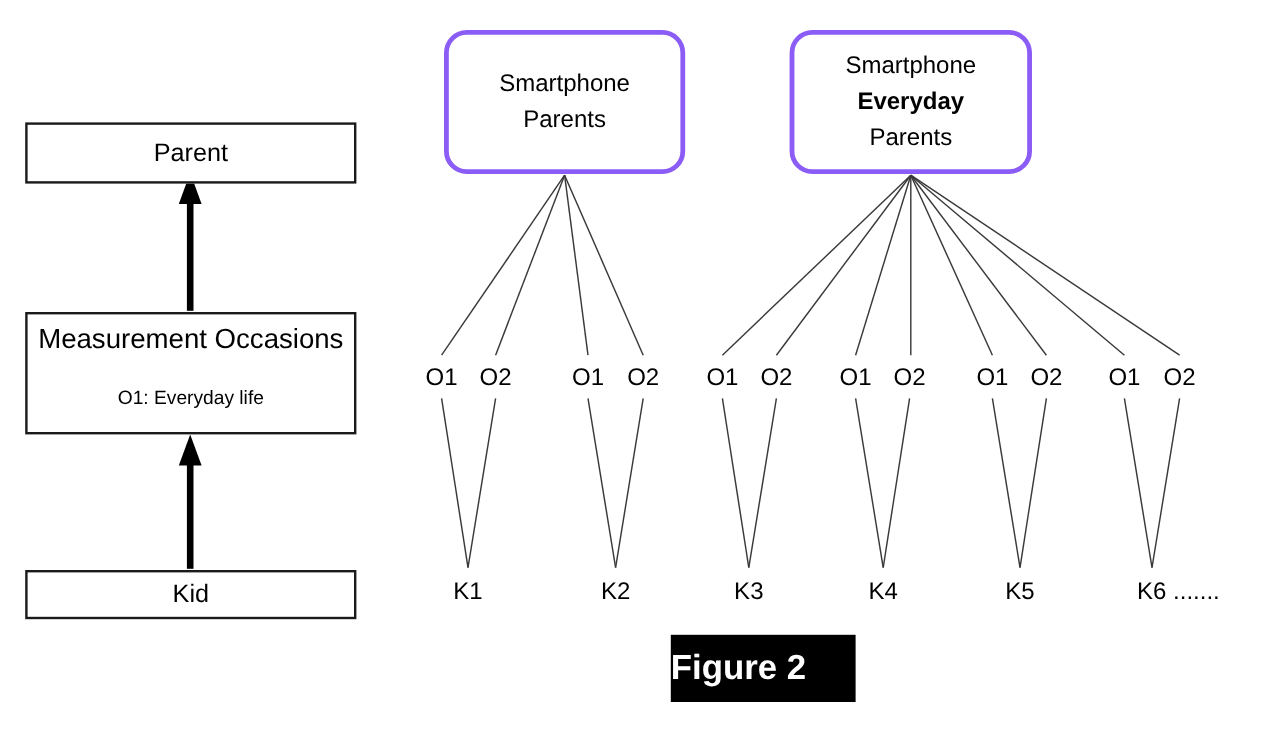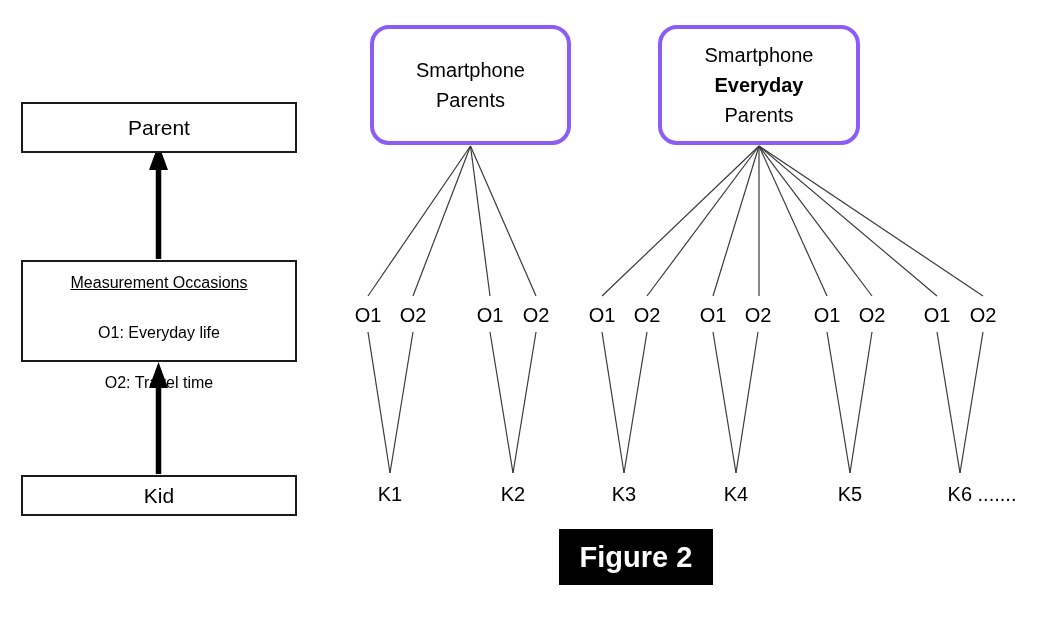--- a/index.html
+++ b/index.html
@@ -34,21 +34,21 @@
     text-align: center;
   }
   .parent-box   { top: 102px; height: 51px; font-size: 21px; }
   .kid-box      { top: 475px; height: 41px; font-size: 21px; }
   .measure-box  {
     top: 260px; height: 102px;
     flex-direction: column;
     justify-content: flex-start;
     padding-top: 7px;
   }
-  .measure-title { font-size: 16px; line-height: 27px; text-decoration: underline; }
+  .measure-title { font-size: 23px; line-height: 27px; }
   .measure-item  { font-size: 16px; line-height: 26px; margin-top: 24px; }
   
   .group-box {
     position: absolute;
     top: 25px;
     height: 120px;
     border: 4px solid #8b5cf6;
     border-radius: 19px;
     background: #ffffff;
     box-sizing: border-box;
@@ -76,21 +76,20 @@
   .fig-caption {
     position: absolute;
     left: 559px; top: 529px;
     width: 154px; height: 56px;
     background: #000000;
     color: #ffffff;
     font-size: 29px;
     font-weight: bold;
     display: flex;
     align-items: center;
-    justify-content: center;
   }
 </style>
 </head>
 <body>
 
 <div class="canvas">
 
   <svg class="lines-svg" viewBox="0 0 1054 620" xmlns="http://www.w3.org/2000/svg">
 
     <g stroke="#000000" fill="#000000">
@@ -136,21 +135,20 @@
     </g>
   </svg>
 
   <div class="rect-box parent-box">
     <span>Parent</span>
   </div>
 
   <div class="rect-box measure-box">
     <div class="measure-title">Measurement Occasions</div>
     <div class="measure-item">O1: Everyday life</div>
-    <div class="measure-item">O2: Travel time</div>
   </div>
 
   <div class="rect-box kid-box">
     <span>Kid</span>
   </div>
 
   <div class="group-box group-box-left">
     <div>Smartphone</div>
     <div>Parents</div>
   </div>

